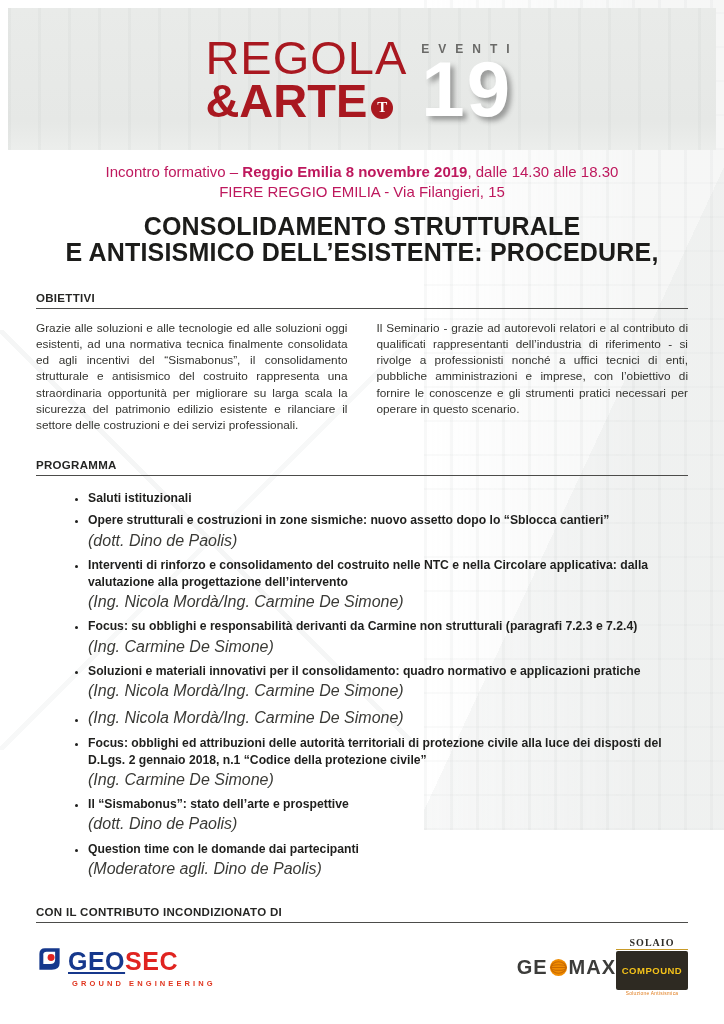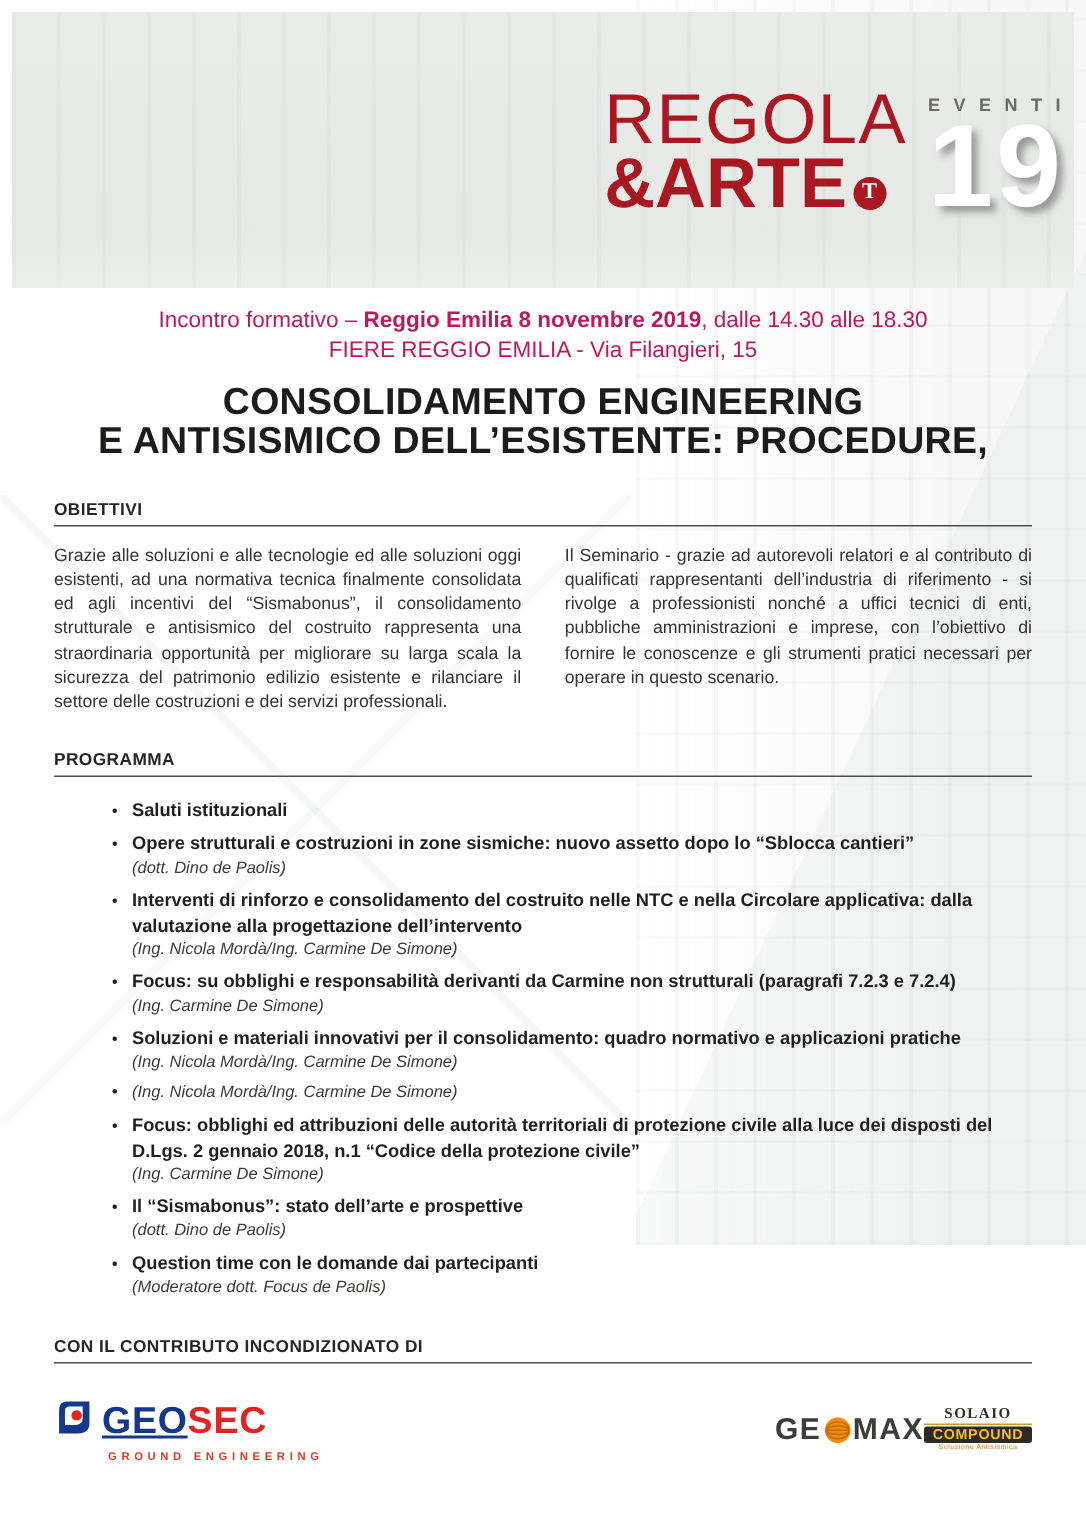--- a/index.html
+++ b/index.html
@@ -22,25 +22,25 @@
   .wm-diag{
     position:absolute;top:330px;left:0;width:420px;height:420px;z-index:0;opacity:.5;
     background:
       linear-gradient(45deg, rgba(0,0,0,0) 49.6%, rgba(150,158,156,.18) 49.6% 50.4%, rgba(0,0,0,0) 50.4%),
       linear-gradient(135deg, rgba(0,0,0,0) 49.6%, rgba(150,158,156,.14) 49.6% 50.4%, rgba(0,0,0,0) 50.4%);
   }
   .page{position:relative;z-index:1;}
 
   
   .header-band{
-    margin:8px 8px 0 8px;height:184px;
+    margin:8px 8px 0 8px;height:142px;
     background:
       repeating-linear-gradient(90deg, rgba(140,150,148,.06) 0 3px, rgba(0,0,0,0) 3px 30px),
       linear-gradient(180deg,#e9ebe9 0%,#e6e8e6 80%,#eceeec 100%);
-    display:flex;align-items:center;justify-content:flex-end;
+    display:flex;align-items:center;justify-content:center;
   }
   .logo{display:flex;align-items:flex-end;}
   .logo-left{text-align:right;line-height:.92;color:#a91820;}
   .logo-regola{font-size:47px;font-weight:400;letter-spacing:1px;display:block;}
   .logo-arte-row{display:flex;align-items:center;}
   .logo-arte{font-size:47px;font-weight:800;letter-spacing:0px;}
   .t-circle{
     width:22px;height:22px;border-radius:50%;background:#a91820;color:#fff;
     font-family:"Liberation Serif","DejaVu Serif",serif;font-weight:700;font-size:15px;
     display:inline-flex;align-items:center;justify-content:center;margin-left:4px;margin-top:14px;
@@ -65,39 +65,39 @@
   .sec-head{
     margin-top:26px;font-size:11.5px;font-weight:700;color:#262624;letter-spacing:.3px;
     border-bottom:1.6px solid #4c4c4a;padding-bottom:4px;
   }
   .cols{display:flex;gap:29px;margin-top:11px;}
   .col{flex:1;font-size:11.8px;line-height:1.38;text-align:justify;color:#33332f;}
 
   ul.prog{margin:14px 0 0 0;padding-left:52px;}
   ul.prog li{margin-bottom:5px;font-size:12.2px;font-weight:700;color:#1f1f1d;line-height:1.4;}
   ul.prog li::marker{font-size:11px;}
-  .sub{display:block;font-weight:400;font-size:11px;color:#3a3a36;}
+  .sub{display:block;font-weight:400;font-size:16px;color:#3a3a36;}
   .sub:empty{display:none;}
 
   .coffee{display:flex;align-items:center;gap:9px;margin:14px 0 12px 50px;}
   .coffee-label{font-size:12.5px;font-weight:700;font-style:italic;color:#1f1f1d;letter-spacing:.3px;}
 
   
   .logo-row{display:flex;align-items:center;justify-content:space-between;margin-top:16px;height:56px;}
   .geosec{display:flex;flex-direction:column;}
   .geosec-top{display:flex;align-items:center;gap:5px;}
   .geosec-name{font-size:25px;font-weight:800;letter-spacing:.5px;}
   .geosec-geo{color:#16388c;text-decoration:underline;}
   .geosec-sec{color:#e02420;}
   .geosec-tag{font-size:7.5px;letter-spacing:3.1px;color:#e0351f;font-weight:700;margin-top:2px;margin-left:36px;}
   .right-logos{display:flex;align-items:center;}
   .geomax{display:flex;align-items:center;font-size:20px;font-weight:800;color:#3c3c3a;letter-spacing:1px;}
   .solaio{width:72px;text-align:center;line-height:1.05;}
   .solaio-name{font-size:10px;font-weight:700;color:#2e2c28;font-family:"Liberation Serif","DejaVu Serif",serif;letter-spacing:1px;border-bottom:1px solid #c89a28;}
-  .solaio-comp{background:#2e2a22;color:#f4c21a;font-size:9.5px;font-weight:800;letter-spacing:.5px;border-radius:2px;padding:1px 0;margin-top:1px;}
+  .solaio-comp{background:#2e2a22;color:#f4c21a;font-size:9.5px;font-weight:800;letter-spacing:.5px;border-radius:2px;padding:15px 0;margin-top:1px;}
   .solaio-tag{font-size:4.8px;color:#e07a18;margin-top:1px;letter-spacing:.3px;}
 </style>
 </head>
 <body>
 
 <div class="watermark"></div>
 <div class="wm-diag"></div>
 
 <div class="page">
 
@@ -116,21 +116,21 @@
       </div>
     </div>
   </div>
 
   <div class="subtitle">
     <span>Incontro formativo – </span><b>Reggio Emilia 8 novembre 2019</b><span>, dalle 14.30 alle 18.30</span><br>
     <span>FIERE REGGIO EMILIA - Via Filangieri, 15</span>
   </div>
 
   <h1 class="main-title">
-    <span>CONSOLIDAMENTO ENGINEERING</span><br>
+    <span>CONSOLIDAMENTO STRUTTURALE</span><br>
     <span>E ANTISISMICO DELL’ESISTENTE: PROCEDURE,</span><br>
   </h1>
 
   <div class="content">
 
     <div class="sec-head">OBIETTIVI</div>
     <div class="cols">
       <div class="col">Grazie alle soluzioni e alle tecnologie ed alle soluzioni oggi esistenti, ad una normativa tecnica finalmente consolidata ed agli incentivi del “Sismabonus”, il consolidamento strutturale e antisismico del costruito rappresenta una straordinaria opportunità per migliorare su larga scala la sicurezza del patrimonio edilizio esistente e rilanciare il settore delle costruzioni e dei servizi professionali.</div>
       <div class="col">Il Seminario - grazie ad autorevoli relatori e al contributo di qualificati rappresentanti dell’industria di riferimento - si rivolge a professionisti nonché a uffici tecnici di enti, pubbliche amministrazioni e imprese, con l’obiettivo di fornire le conoscenze e gli strumenti pratici necessari per operare in questo scenario.</div>
     </div>
@@ -142,21 +142,21 @@
       <li><span>Interventi di rinforzo e consolidamento del costruito nelle NTC e nella Circolare applicativa: dalla valutazione alla progettazione dell’intervento</span><em class="sub">(Ing. Nicola Mordà/Ing. Carmine De Simone)</em></li>
       <li><span>Focus: su obblighi e responsabilità derivanti da Carmine non strutturali (paragrafi 7.2.3 e 7.2.4)</span><em class="sub">(Ing. Carmine De Simone)</em></li>
       <li><span>Soluzioni e materiali innovativi per il consolidamento: quadro normativo e applicazioni pratiche</span><em class="sub">(Ing. Nicola Mordà/Ing. Carmine De Simone)</em></li>
     </ul>
 
 
     <ul class="prog" style="margin-top:0;">
       <li><em class="sub">(Ing. Nicola Mordà/Ing. Carmine De Simone)</em></li>
       <li><span>Focus: obblighi ed attribuzioni delle autorità territoriali di protezione civile alla luce dei disposti del D.Lgs. 2 gennaio 2018, n.1  “Codice della protezione civile”</span><em class="sub">(Ing. Carmine De Simone)</em></li>
       <li><span>Il “Sismabonus”: stato dell’arte e prospettive</span><em class="sub">(dott. Dino de Paolis)</em></li>
-      <li><span>Question time con le domande dai partecipanti</span><em class="sub">(Moderatore dott. Focus de Paolis)</em></li>
+      <li><span>Question time con le domande dai partecipanti</span><em class="sub">(Moderatore agli. Dino de Paolis)</em></li>
     </ul>
 
     <div class="sec-head">CON IL CONTRIBUTO INCONDIZIONATO DI</div>
     <div class="logo-row">
       <div class="geosec">
         <div class="geosec-top">
           <span>
             <svg width="27" height="27" viewBox="0 0 24 24">
               <path d="M3 7 Q3 2 8 2 H21 V15 Q21 21 14 21 H3 Z" fill="#16388c"></path>
               <path d="M6.5 7.5 Q6.5 5 9.5 5 H17 V12 Q17 16 12.5 16 H6.5 Z" fill="#ffffff"></path>

